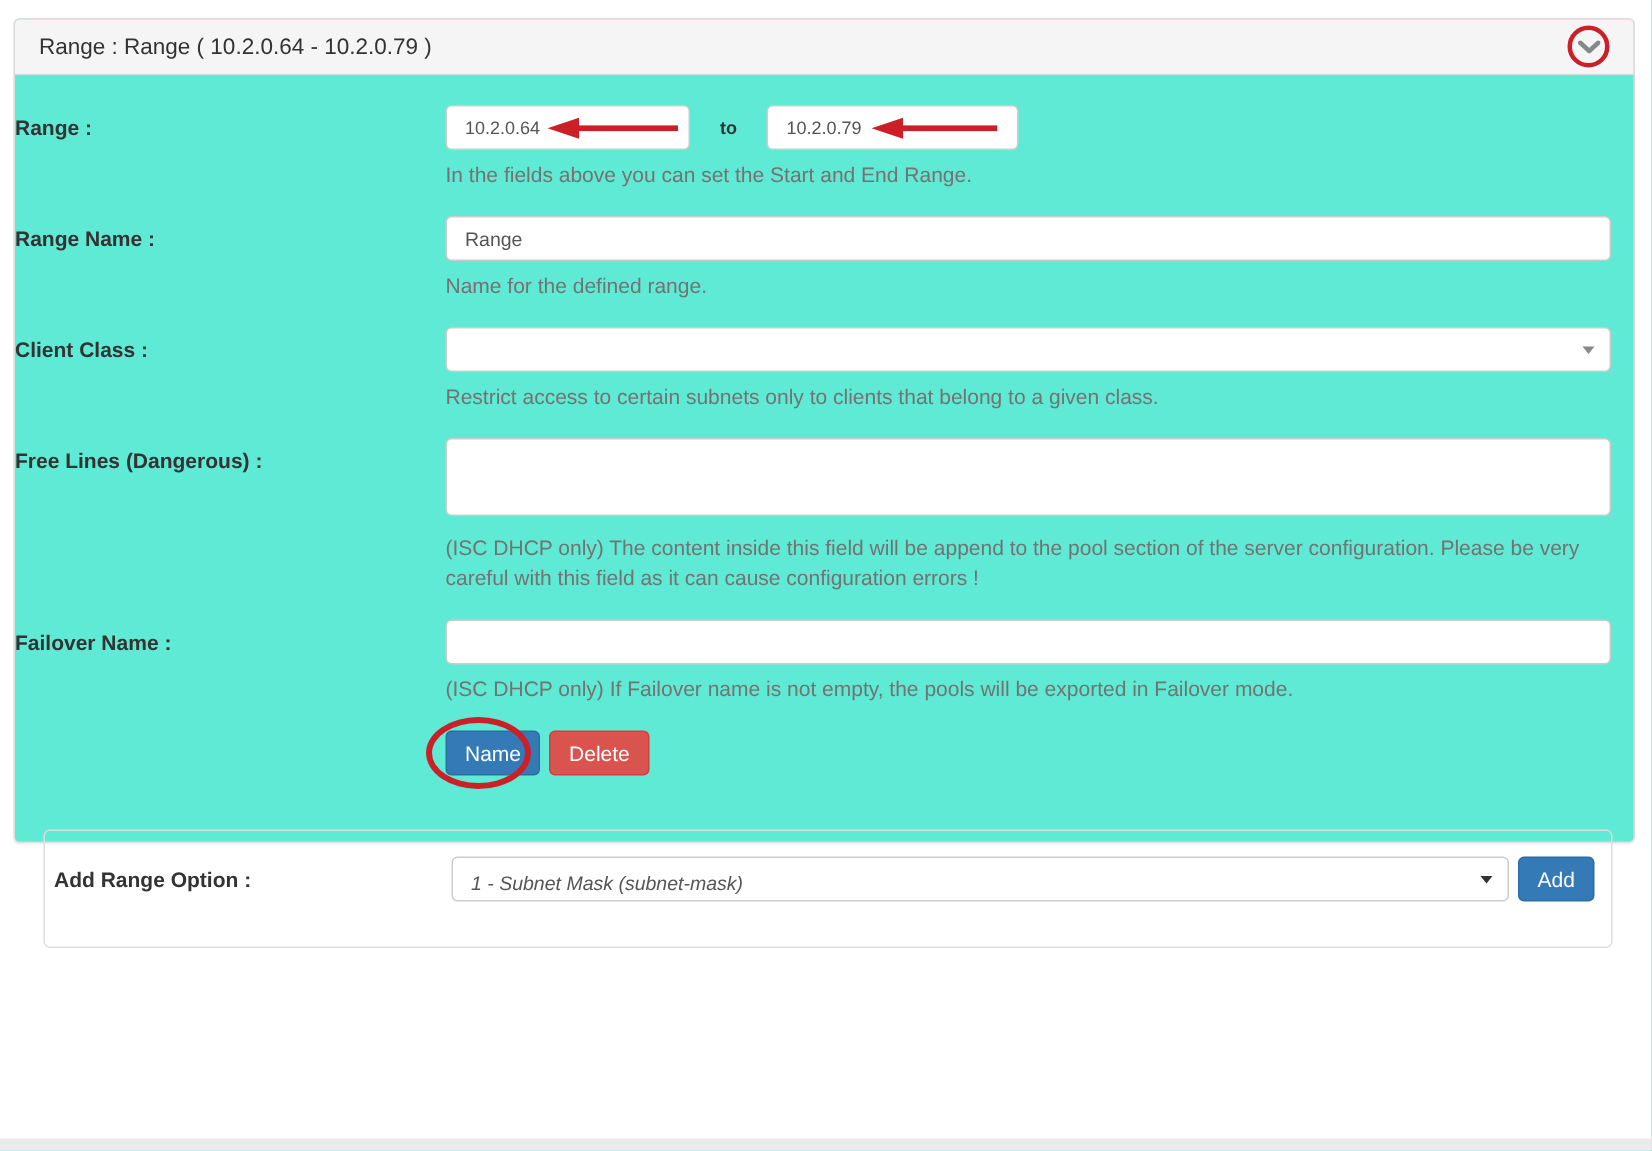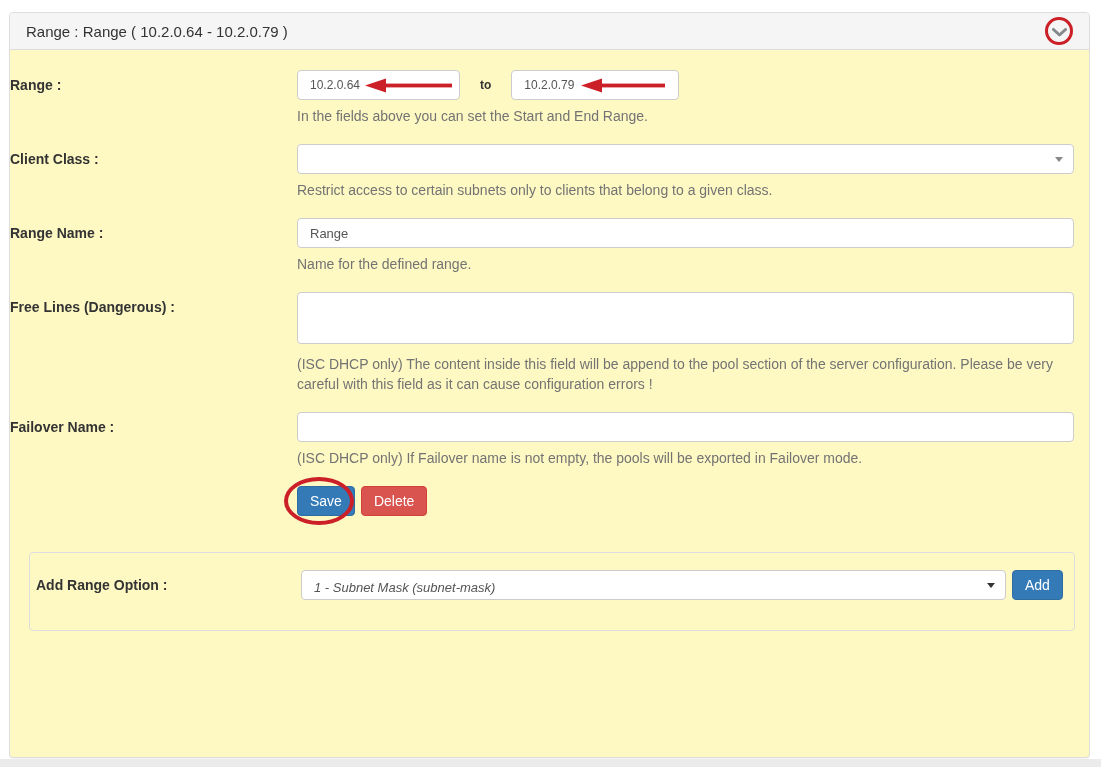--- a/index.html
+++ b/index.html
@@ -12,22 +12,22 @@
     overflow: hidden;
   }
   .page-bottom-strip {
     position: absolute; left: 0; right: 0; top: 759px; height: 8px;
     background: #ebebeb;
   }
 
   
   .outer-panel {
     position: absolute; left: 9px; top: 12px;
-    width: 1081px; height: 746px;
-    background: #fef9c3;
+    width: 1081px; height: 550px;
+    background: #5eead4;
     border: 1px solid #ddd;
     border-radius: 4px;
     box-shadow: 0 1px 1px rgba(0,0,0,.05);
   }
   .panel-heading {
     height: 37px;
     background: #f5f5f5;
     border-bottom: 1px solid #ddd;
     border-radius: 3px 3px 0 0;
     display: flex; align-items: center;
@@ -181,58 +181,58 @@
                 <rect x="19" y="5.6" width="65" height="3.8" fill="#cb2027"></rect>
               </svg>
             </span>
           </span>
         </div>
         <div class="help-block">In the fields above you can set the Start and End Range.</div>
       </div>
     </div>
 
     <div class="form-group">
+      <label class="control-label">Range Name :</label>
+      <div class="controls">
+        <input class="txt-input" type="text" value="Range" style="">
+        <div class="help-block">Name for the defined range.</div>
+      </div>
+    </div>
+
+    <div class="form-group">
       <label class="control-label">Client Class :</label>
       <div class="controls">
         <div class="fake-select">
           <span class="sel-text"></span>
           <span class="caret"></span>
         </div>
         <div class="help-block">Restrict access to certain subnets only to clients that belong to a given class.</div>
       </div>
     </div>
 
-    <div class="form-group">
-      <label class="control-label">Range Name :</label>
-      <div class="controls">
-        <input class="txt-input" type="text" value="Range" style="">
-        <div class="help-block">Name for the defined range.</div>
-      </div>
-    </div>
-
 
     <div class="form-group">
       <label class="control-label">Free Lines (Dangerous) :</label>
       <div class="controls">
         <textarea class="txt-area" value="" style=""></textarea>
         <div class="help-block">(ISC DHCP only) The content inside this field will be append to the pool section of the server configuration. Please be very careful with this field as it can cause configuration errors !</div>
       </div>
     </div>
 
     <div class="form-group">
       <label class="control-label">Failover Name :</label>
       <div class="controls">
         <input class="txt-input" type="text" value="" style="">
         <div class="help-block">(ISC DHCP only) If Failover name is not empty, the pools will be exported in Failover mode.</div>
       </div>
     </div>
 
     <div class="form-actions">
       <span class="save-wrap">
-        <button class="btn btn-primary">Save</button>
+        <button class="btn btn-primary">Name</button>
         <span class="annotation-ellipse"></span>
       </span>
       <button class="btn btn-danger">Delete</button>
     </div>
 
     <div class="add-option-panel">
       <label class="control-label">Add Range Option :</label>
       <div class="add-controls">
         <div class="fake-select dark">
           <span class="sel-text">1 - Subnet Mask (subnet-mask)</span>

